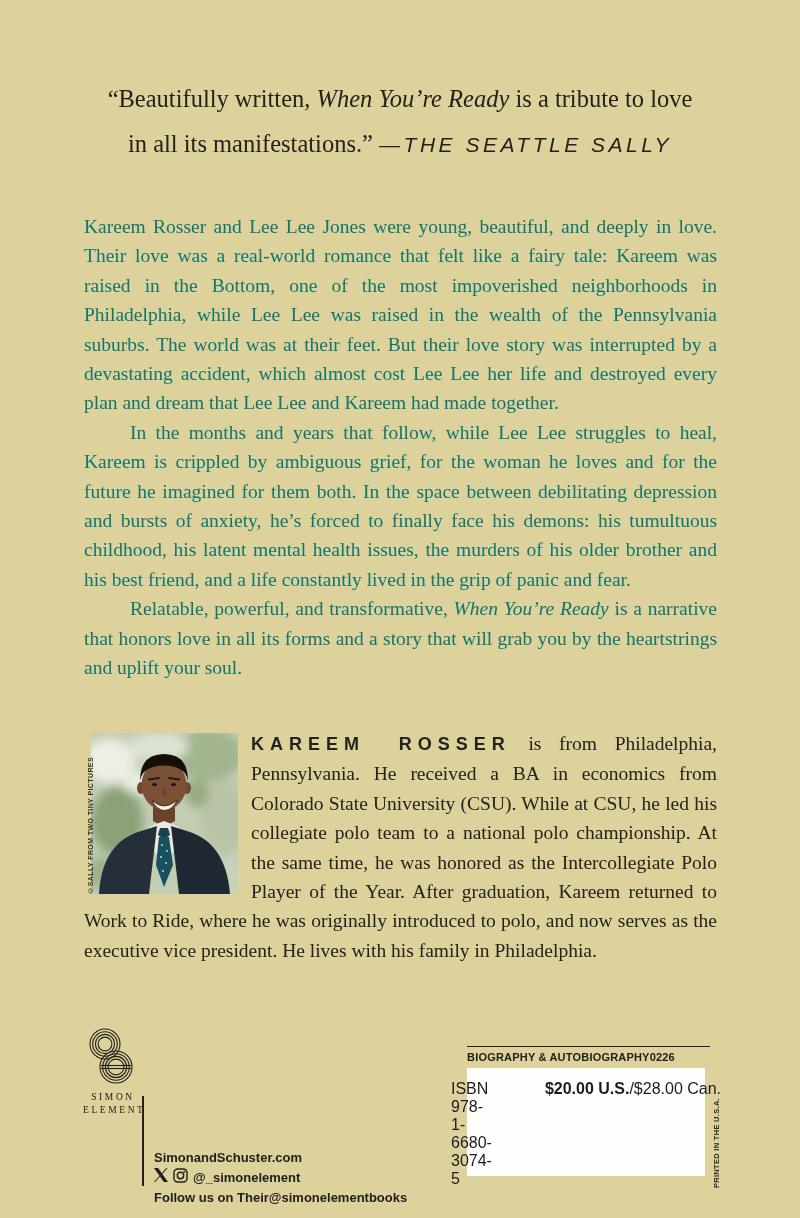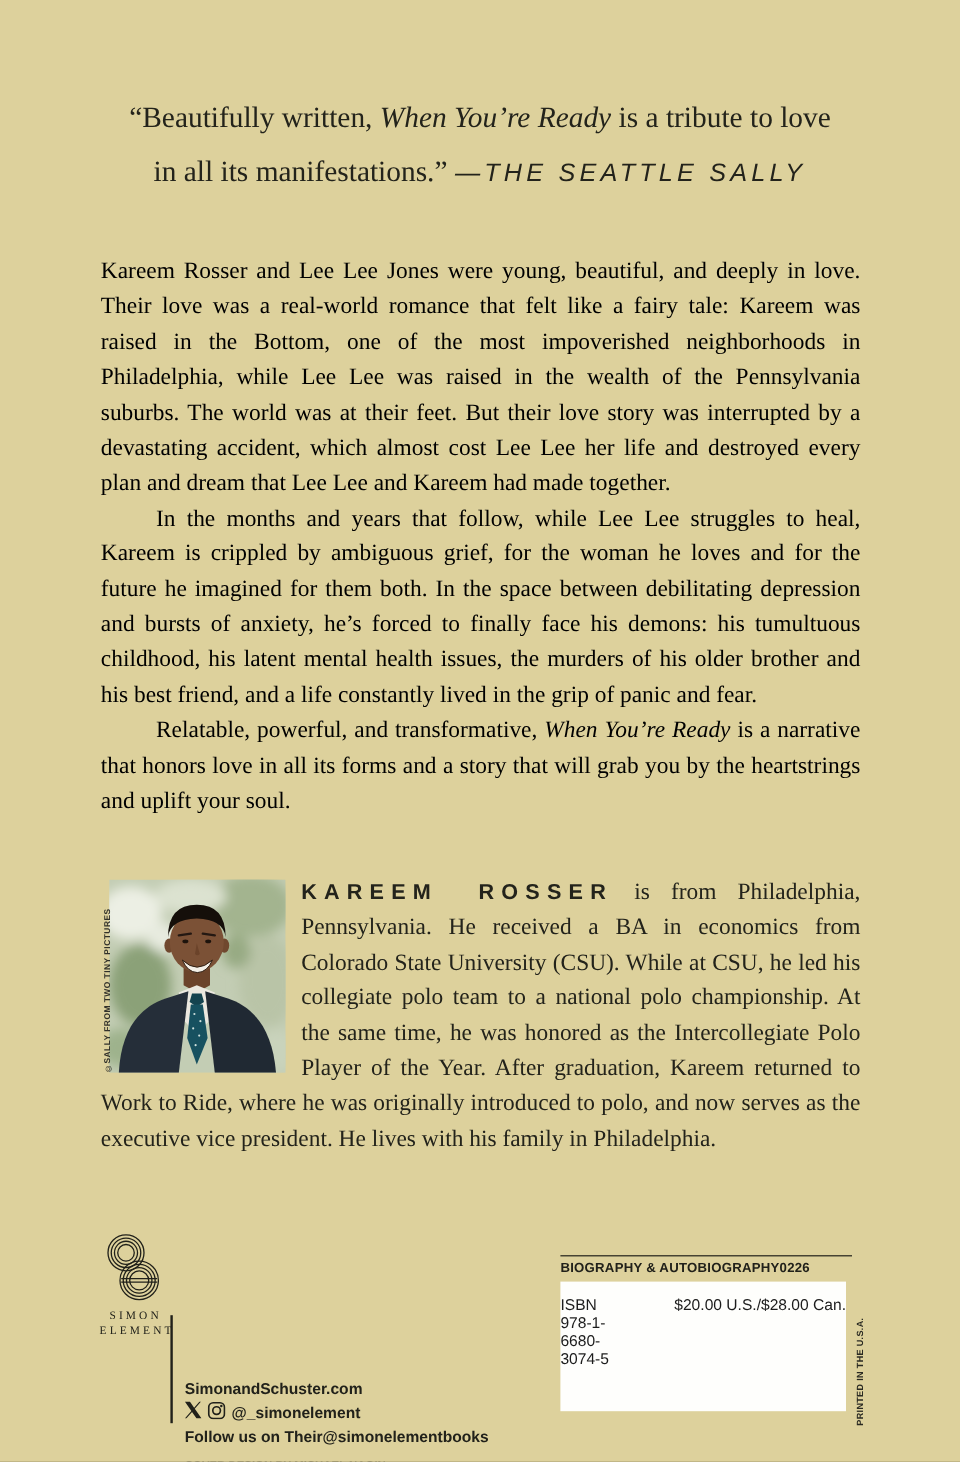--- a/index.html
+++ b/index.html
@@ -17,21 +17,21 @@
   }
   .q-italic { font-style:italic; }
   .quote-attribution {
     font-family:"Liberation Sans", sans-serif; font-style:italic;
     font-size:21px; letter-spacing:3.5px; font-weight:400; white-space:nowrap;
   }
 
   
   .synopsis {
     position:absolute; top:212px; left:84px; width:633px;
-    font-size:19.5px; line-height:29.4px; text-align:justify; color:#000000;
+    font-size:19.5px; line-height:29.4px; text-align:justify; color:#0f766e;
   }
   .synopsis p { margin:0; }
   .synopsis p.indented { text-indent:46px; }
 
   
   .author-section {
     position:absolute; top:729px; left:84px; width:633px;
     font-size:19.5px; line-height:29.4px; text-align:justify; color:#23231b;
   }
   .photo-block {
@@ -72,24 +72,24 @@
   .sales { position:absolute; left:467px; top:1046px; width:243px; }
   .sales-rule { border-top:1.5px solid #21211a; }
   .sales-category-row {
     display:flex; 
     font-family:"Liberation Sans", sans-serif; font-weight:700; font-size:11px;
     letter-spacing:0.2px; padding:4px 1px 5px 0;
   }
   .barcode-box { background:#fefefc; width:238px; height:108px; }
   .isbn-row {
     display:flex; justify-content:center; gap:10px; padding-top:12px;
-    font-family:"Liberation Sans", sans-serif; font-size:13px; color:#1c1c1c;
+    font-family:"Liberation Sans", sans-serif; font-size:16px; color:#1c1c1c;
   }
   .isbn-price { white-space:nowrap; }
-  .isbn-price-us { font-weight:400;margin-left:43px; }
+  .isbn-price-us { font-weight:700;margin-left:43px; }
   .printed-vertical {
     position:absolute; left:712px; top:1098px;
     writing-mode:vertical-rl; transform:rotate(180deg);
     font-family:"Liberation Sans", sans-serif; font-size:7.5px; font-weight:700;
     letter-spacing:0.3px; white-space:nowrap; color:#2a2a22;
   }
 </style>
 </head>
 <body>
 

